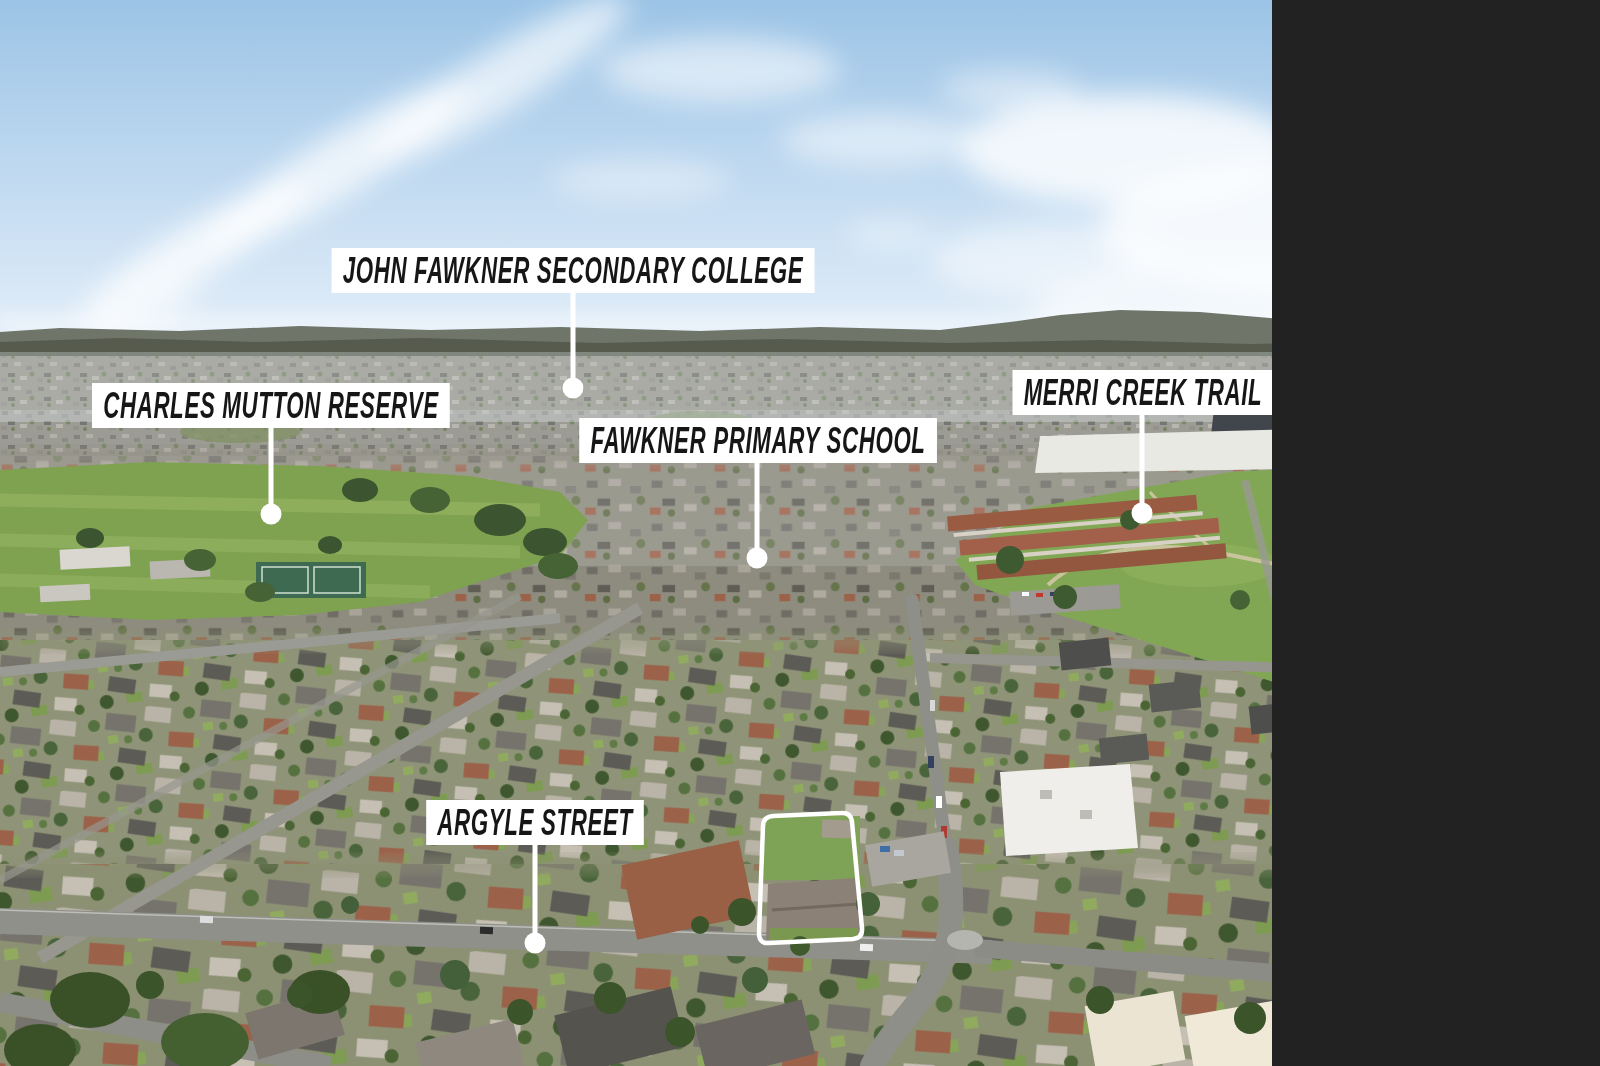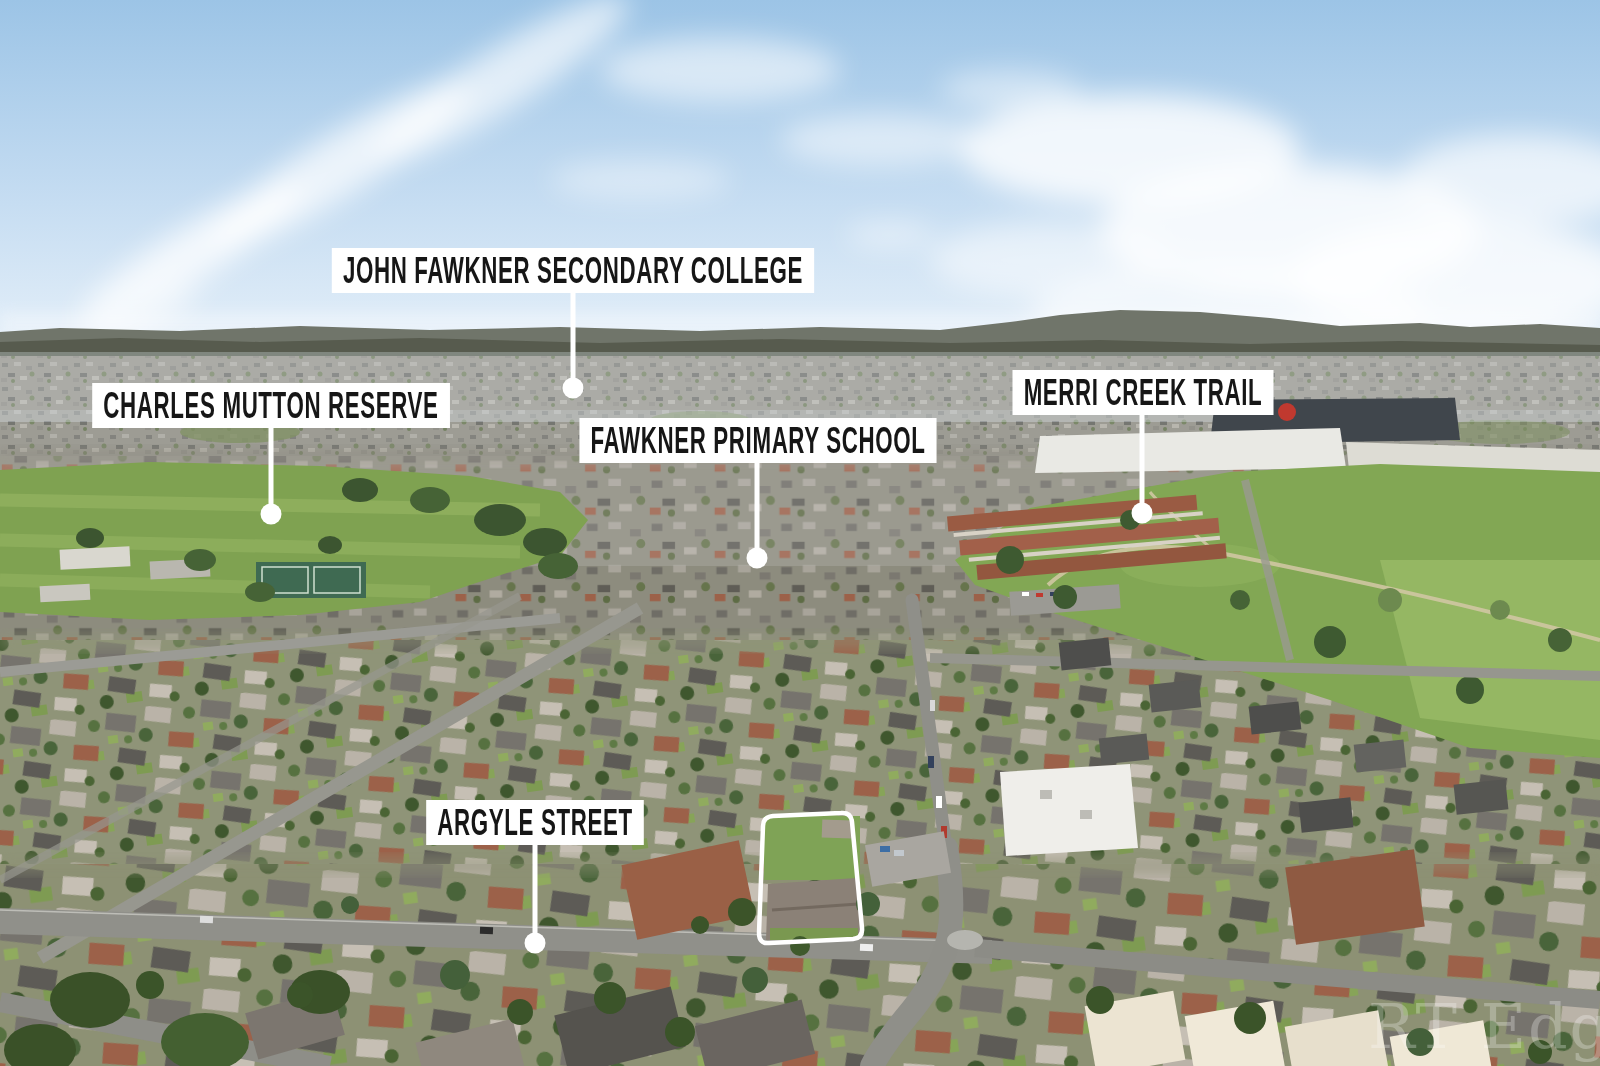--- a/index.html
+++ b/index.html
@@ -1,16 +1,16 @@
 <!DOCTYPE html>
 <html><head>
 <meta charset="utf-8">
 <style>
   html,body{margin:0;padding:0;background:#222;}
-  .stage{position:relative;width:1600px;height:1066px;overflow:hidden;font-family:"Liberation Sans",sans-serif;}
+  .stage{position:relative;width:1272px;height:1066px;overflow:hidden;font-family:"Liberation Sans",sans-serif;font-style:italic;}
   .stage svg.photo{position:absolute;left:0;top:0;width:1600px;height:1066px;display:block;}
   
   .stem{position:absolute;width:5px;background:#fff;transform:translateX(-50%);}
   .dot{position:absolute;width:21px;height:21px;border-radius:50%;background:#fff;transform:translate(-50%,-50%);}
   .box{position:absolute;height:45px;background:#fff;color:#161616;display:flex;align-items:center;justify-content:center;
        padding:0 18px;white-space:nowrap;font-weight:700;font-size:36px;line-height:1;letter-spacing:1px;
        transform:translateX(-50%) scaleX(0.62);transform-origin:center;}
   
   .c1-box{left:573px;top:248px;} .c1-stem{left:573px;top:290px;height:98px;} .c1-dot{left:573px;top:388px;}
   .c2-box{left:271px;top:383px;} .c2-stem{left:271px;top:424px;height:90px;} .c2-dot{left:271px;top:514px;}

